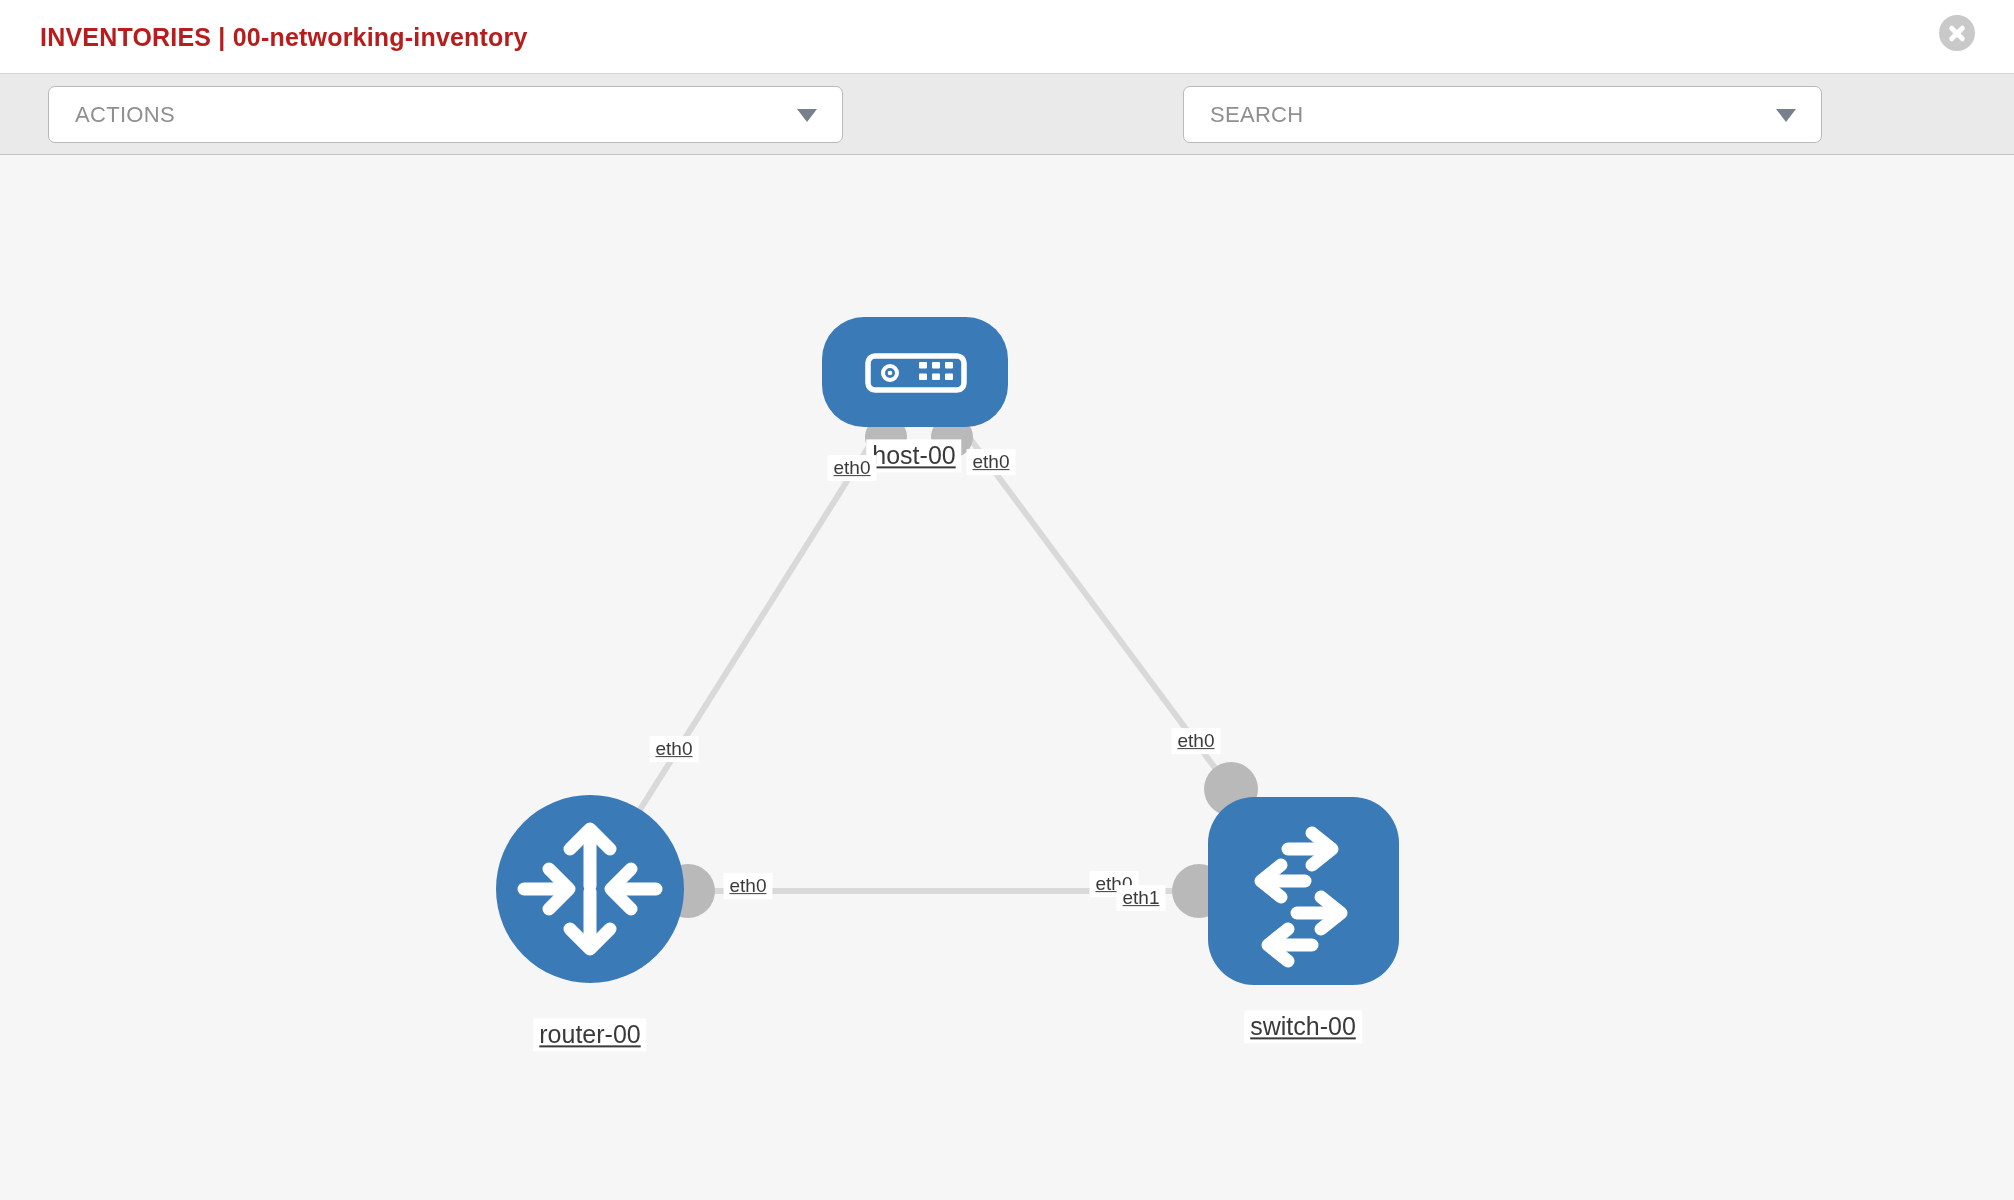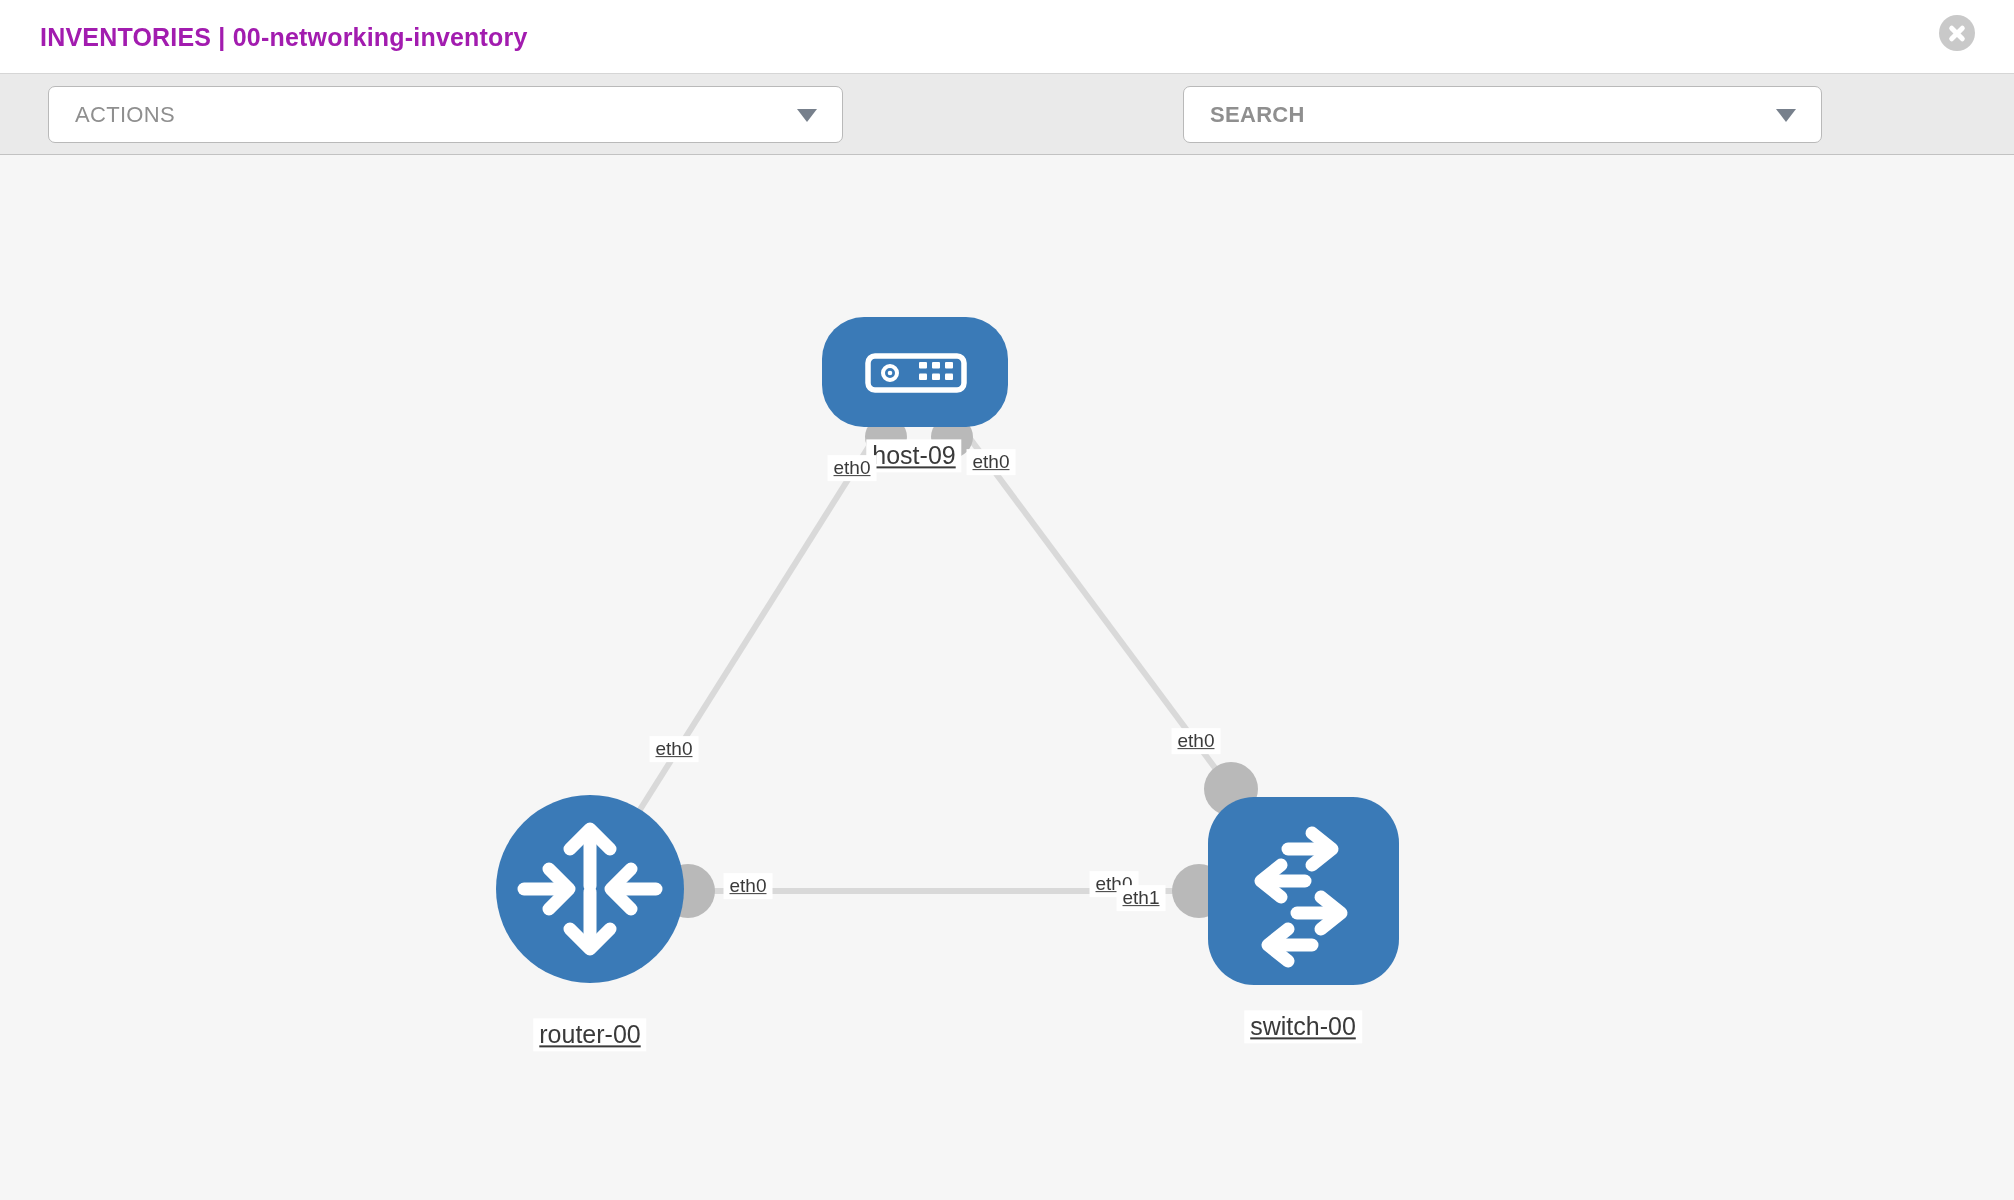--- a/index.html
+++ b/index.html
@@ -9,21 +9,21 @@
     background:#ffffff;
     position:relative;
     overflow:hidden;
     color:#333;
   }
 
   
   .header { position:absolute; top:0; left:0; right:0; height:73px; background:#fff; }
   .page-title {
     position:absolute; left:40px; top:50%; transform:translateY(-50%);
-    font-size:25px; font-weight:bold; color:#a21caf; letter-spacing:.2px;
+    font-size:25px; font-weight:bold; color:#b91c1c; letter-spacing:.2px;
   }
   .close-btn {
     position:absolute; right:39px; top:15px; width:36px; height:36px;
     border-radius:50%; background:#c9c9c9; cursor:pointer;
   }
   .close-btn::before, .close-btn::after {
     content:""; position:absolute; left:8px; top:15.5px; width:20px; height:5px;
     background:#fff; border-radius:2.5px;
   }
   .close-btn::before { transform:rotate(45deg); }
@@ -34,21 +34,21 @@
     position:absolute; top:73px; left:0; right:0; height:82px;
     background:#eaeaea; border-top:1px solid #d6d6d6; border-bottom:1px solid #c2c2c2;
   }
   .select-box {
     position:absolute; top:12px; height:57px; background:#fff;
     border:1px solid #b9b9b9; border-radius:7px;
     display:flex; align-items:center; padding:0 26px;
     font-size:22px; color:#8f8f8f; letter-spacing:.3px; cursor:pointer;
   }
   .select-actions { left:48px;  width:795px; }
-  .select-search  { left:1183px; width:639px;font-weight:bold; }
+  .select-search  { left:1183px; width:639px; }
   .caret {
     position:absolute; right:25px; top:50%; margin-top:-6px;
     width:0; height:0;
     border-left:10px solid transparent; border-right:10px solid transparent;
     border-top:13px solid #77808c;
   }
   .tool-icon { position:absolute; cursor:pointer; }
   .tool-icon svg { display:block; fill:#747d88; }
   .wrench-btn { left:1059px; top:97px; }
   .key-btn    { left:1118px; top:96px; }
@@ -155,21 +155,21 @@
         <path d="M1305 881 H1267"></path>
           <path d="M1281 865 L1261 881 L1281 897"></path>
         <path d="M1297 913 H1335"></path>
           <path d="M1321 897 L1341 913 L1321 929"></path>
         <path d="M1312 945 H1274"></path>
           <path d="M1288 929 L1268 945 L1288 961"></path>
       </g>
     </g>
   </svg>
 
-  <div class="chip node-label" style="left:914px; top:301px;">host-09</div>
+  <div class="chip node-label" style="left:914px; top:301px;">host-00</div>
   <div class="chip iface" style="left:852px; top:313px;">eth0</div>
   <div class="chip iface" style="left:991px; top:307px;">eth0</div>
 
   <div class="chip iface" style="left:674px; top:594px;">eth0</div>
   <div class="chip iface" style="left:1196px; top:586px;">eth0</div>
 
   <div class="chip iface" style="left:748px; top:731px;">eth0</div>
   <div class="chip iface" style="left:1114px; top:729px; z-index:1;">eth0</div>
   <div class="chip iface" style="left:1141px; top:743px; z-index:2;">eth1</div>
 

